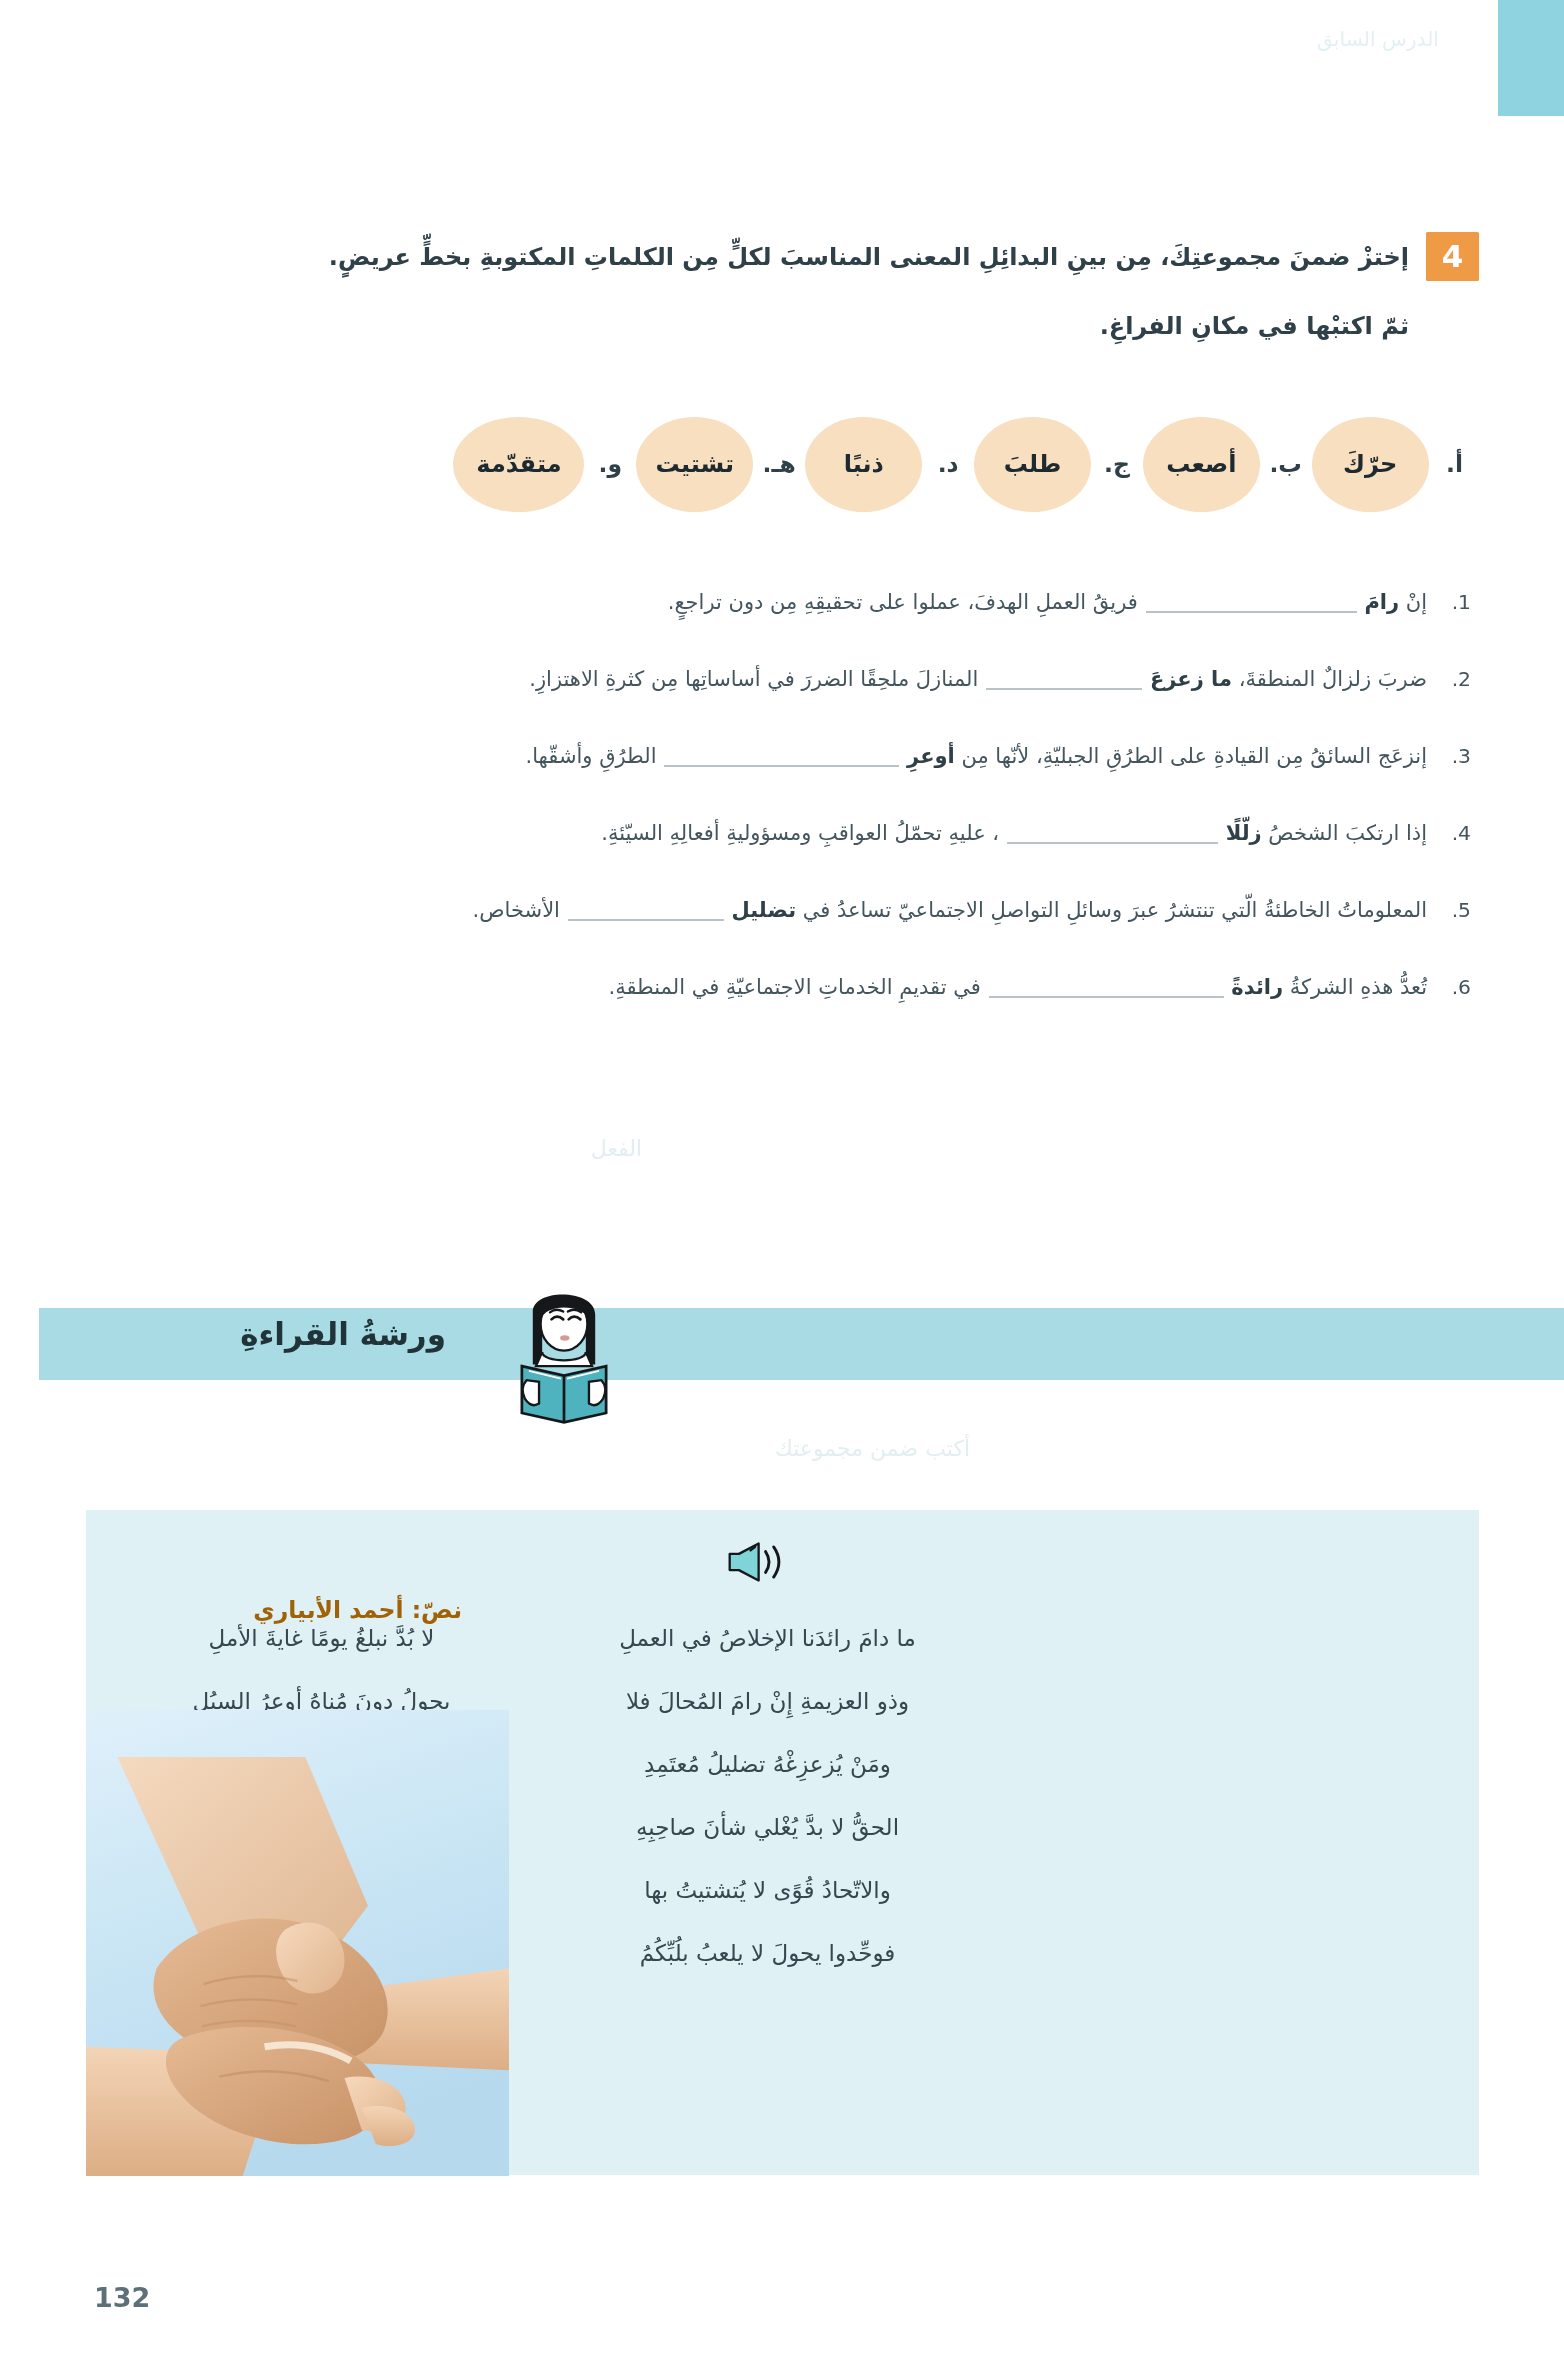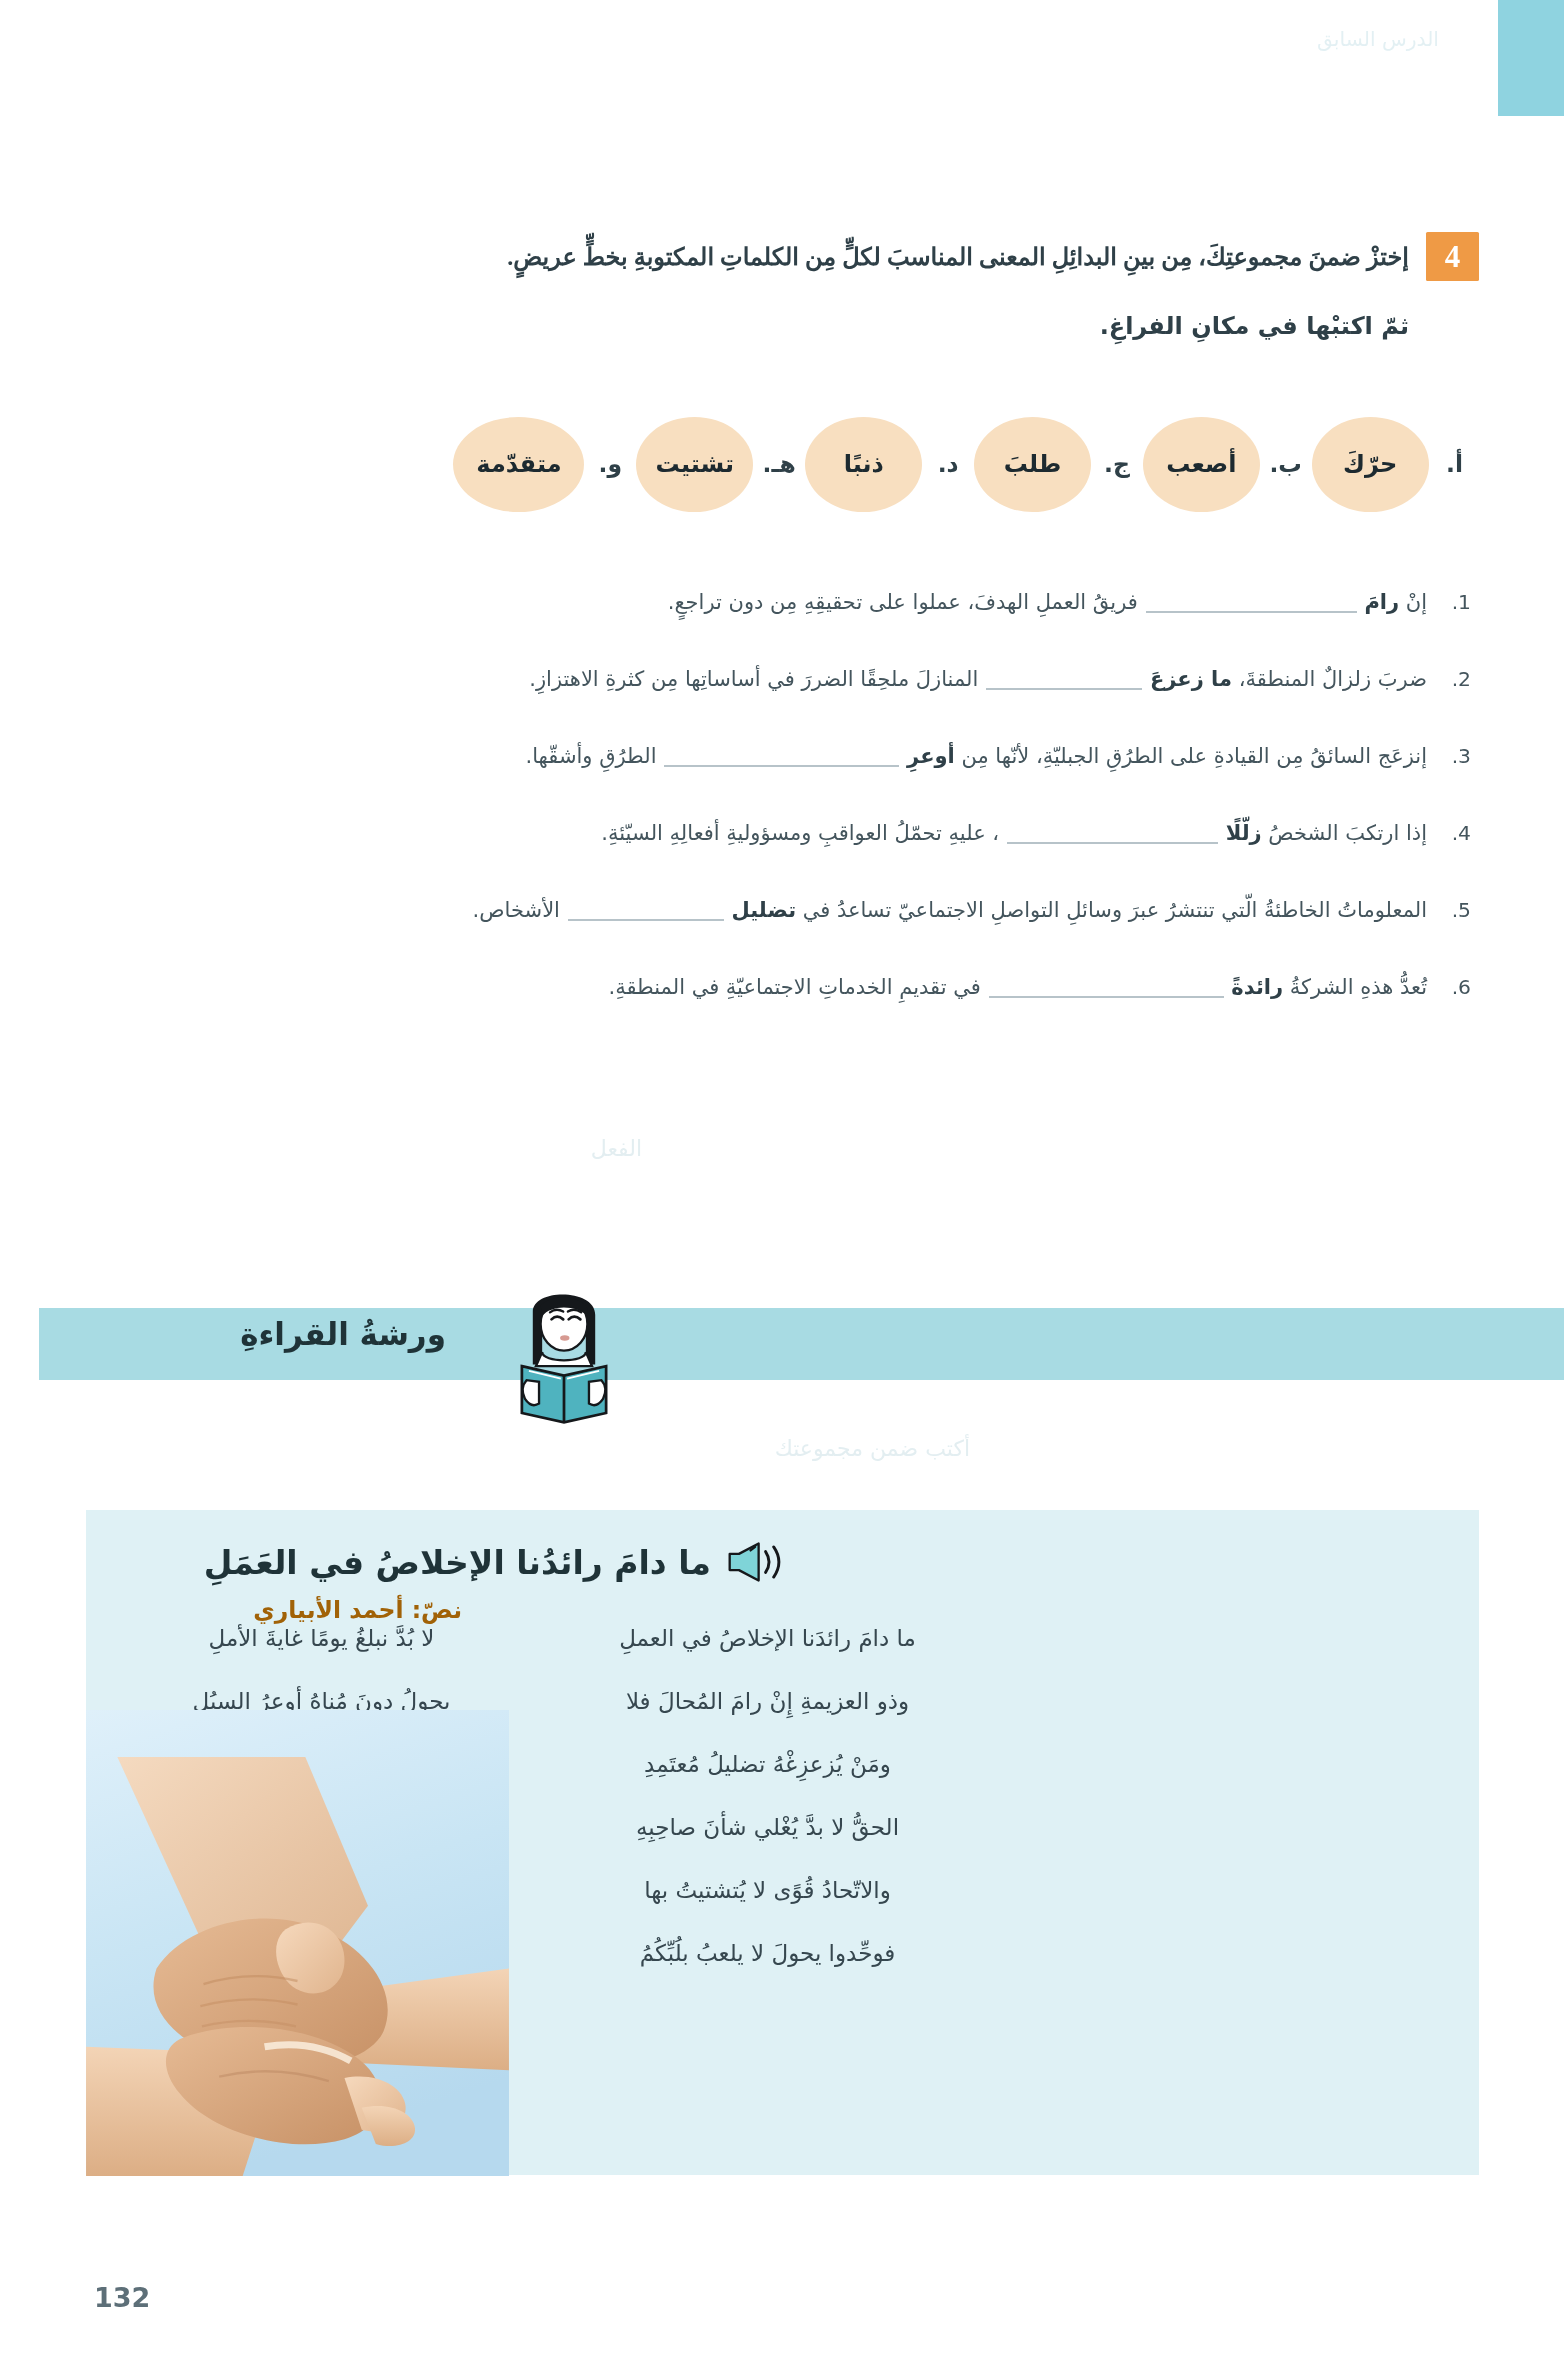--- a/index.html
+++ b/index.html
@@ -48,21 +48,20 @@
     white-space: pre-wrap;
   }
 
   
   .ex-head {
     position: absolute;
     top: 232px;
     right: 86px;
     width: 1346px;
     direction: rtl;
-    font-family: Liberation Serif, serif;
   }
   .ex-badge {
     display: inline-block;
     vertical-align: middle;
     width: 53px;
     height: 49px;
     background: #ef9a45;
     color: #ffffff;
     font-size: 31px;
     font-weight: bold;
@@ -388,21 +387,20 @@
 
 <div class="poem-panel"></div>
 
 <div class="poem-title">
   <svg class="speaker-icon" viewBox="0 0 100 76">
     <path d="M58 6 L58 70 L24 52 L8 52 L8 24 L24 24 Z" fill="#7fd4d8" stroke="#15181b" stroke-width="4" stroke-linejoin="round"></path>
     <line x1="44" y1="18" x2="52" y2="12" stroke="#15181b" stroke-width="4" stroke-linecap="round"></line>
     <path d="M70 20 q12 18 0 36" stroke="#15181b" stroke-width="5" fill="none" stroke-linecap="round"></path>
     <path d="M84 12 q18 26 0 52" stroke="#15181b" stroke-width="5" fill="none" stroke-linecap="round"></path>
   </svg>
-  <span>ما دامَ رائدُنا الإخلاصُ في العَمَلِ</span>
 </div>
 <div class="poem-author">نصّ: أحمد الأبياري</div>
 
 <div class="verse-cols">
   <div class="verse-col right" id="verses-right">
       <div class="verse">ما دامَ رائدَنا الإخلاصُ في العملِ</div>
       <div class="verse">وذو العزيمةِ إِنْ رامَ المُحالَ فلا</div>
       <div class="verse">ومَنْ يُزعزِغْهُ تضليلُ مُعتَمِدِ</div>
       <div class="verse">الحقُّ لا بدَّ يُغْلي شأنَ صاحِبِهِ</div>
       <div class="verse">والاتّحادُ قُوًى لا يُتشتيتُ بها</div>

